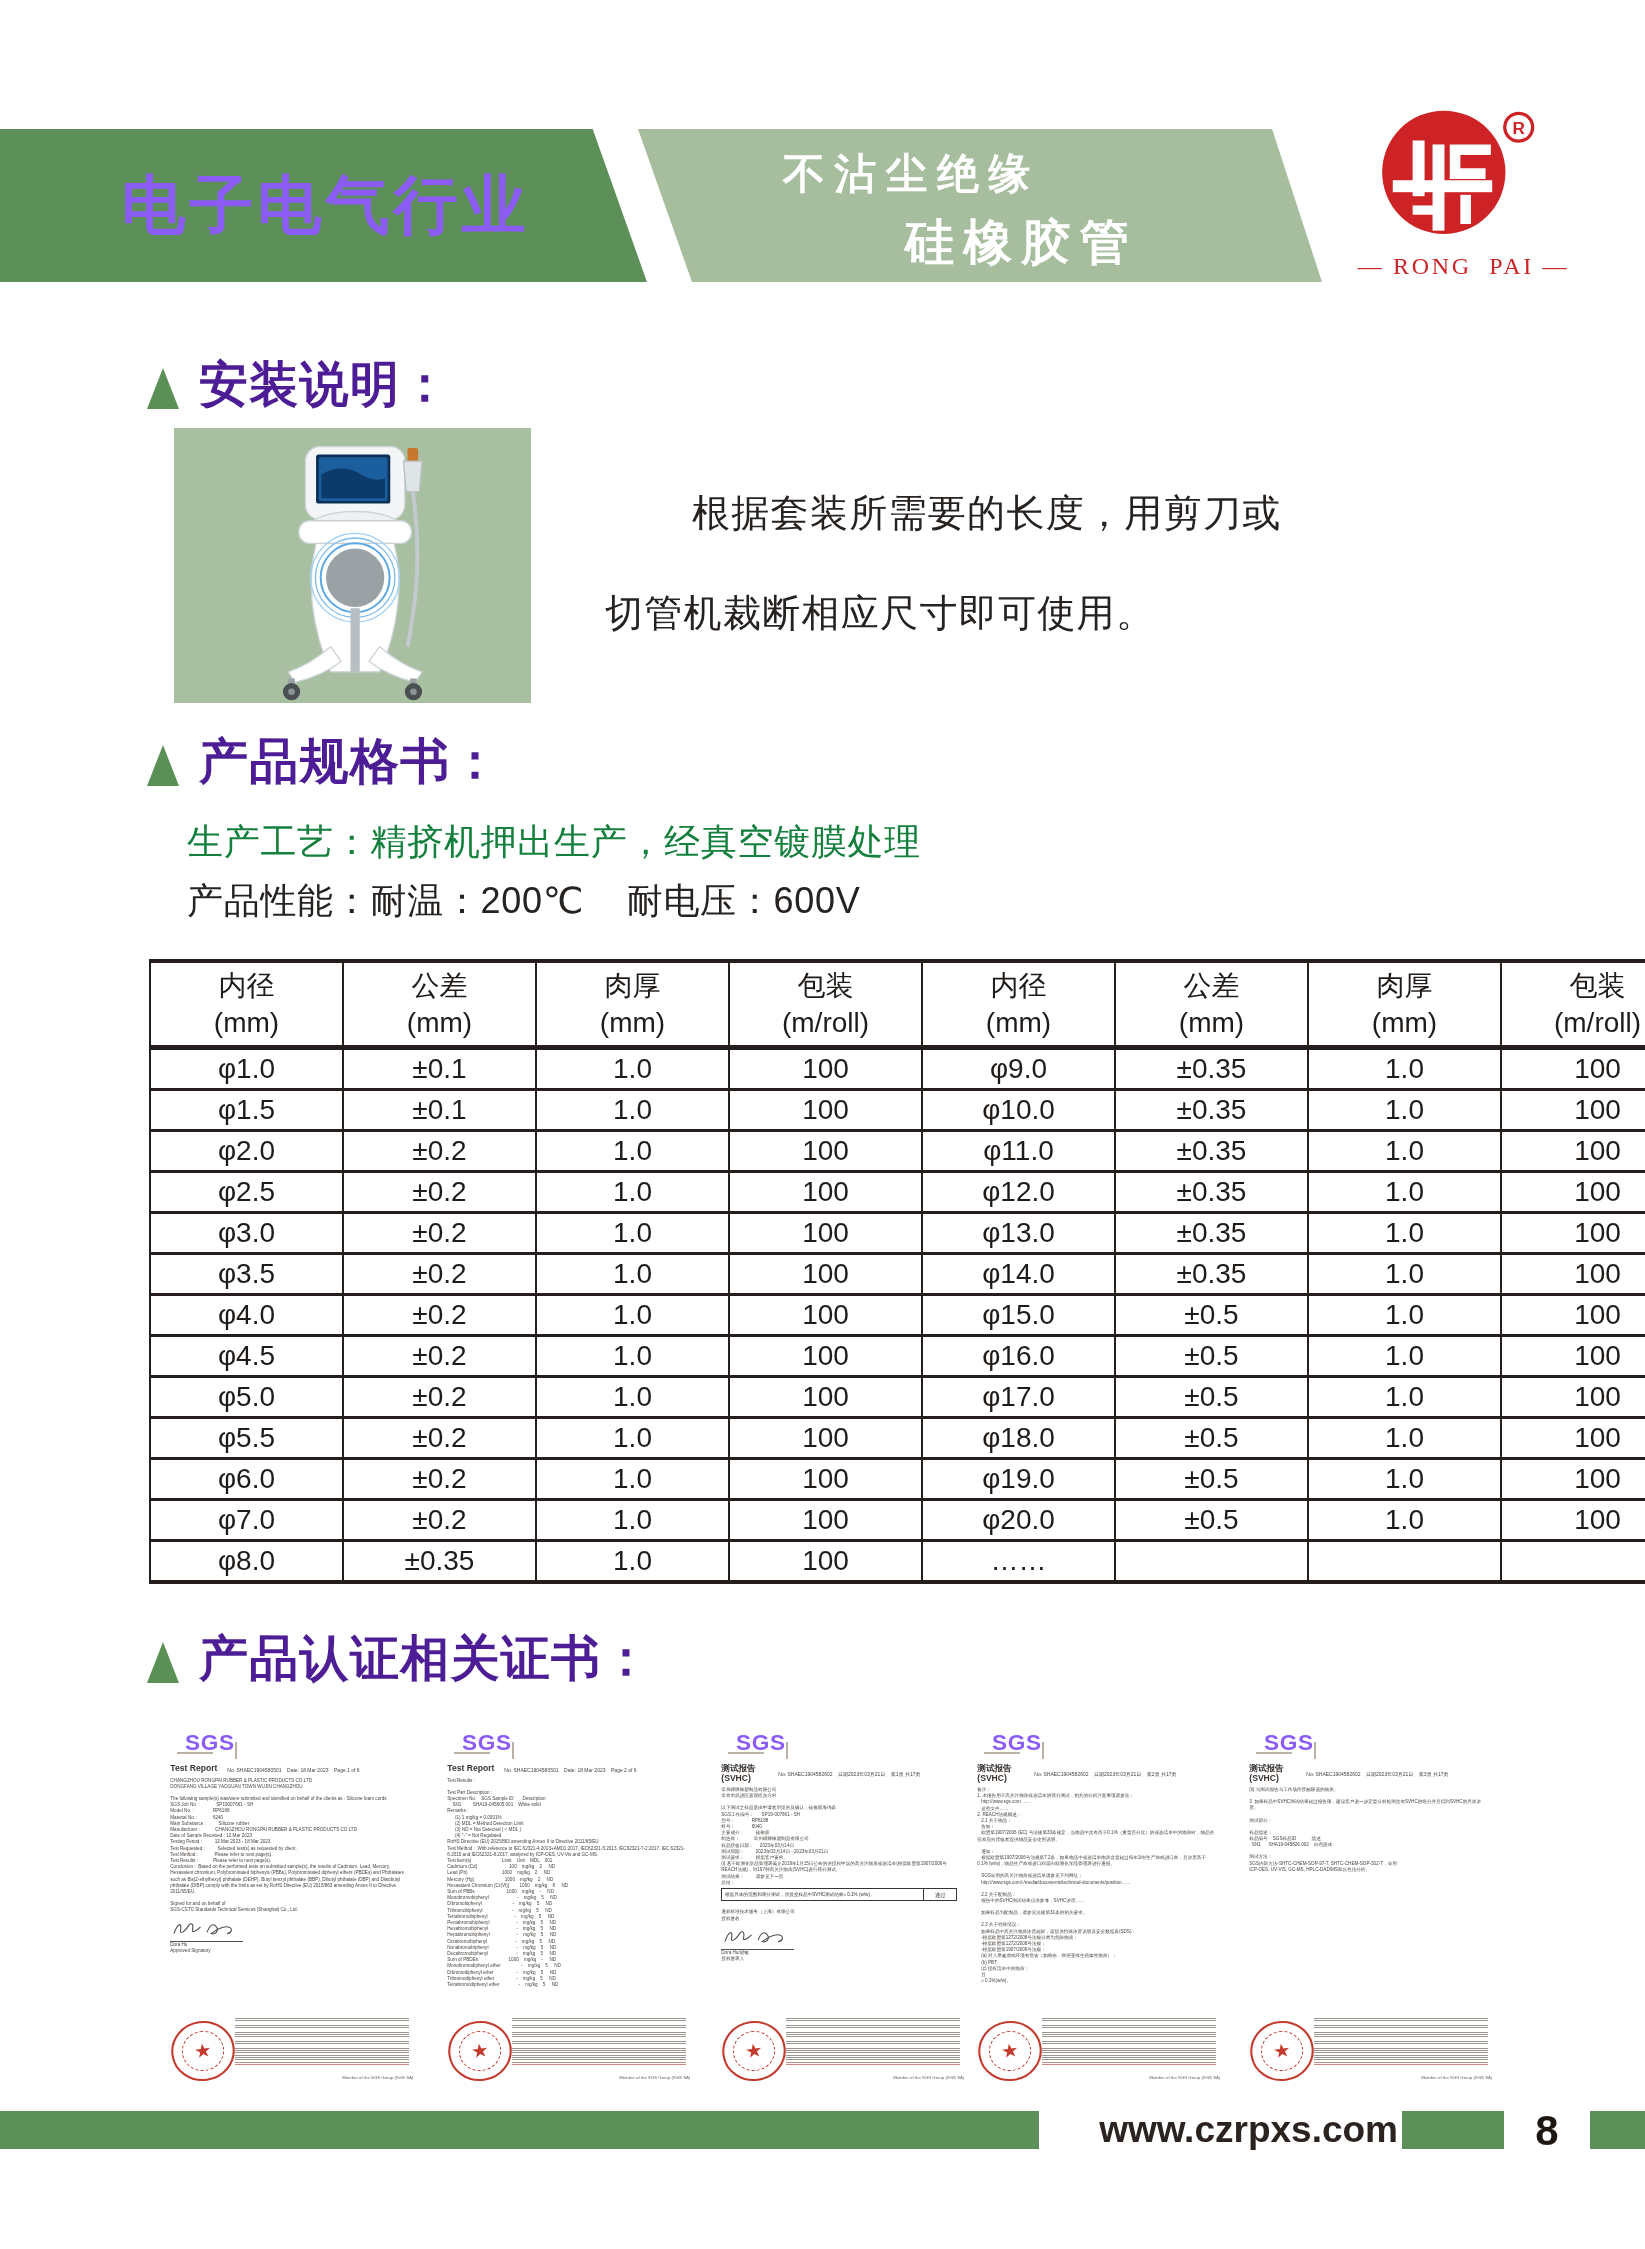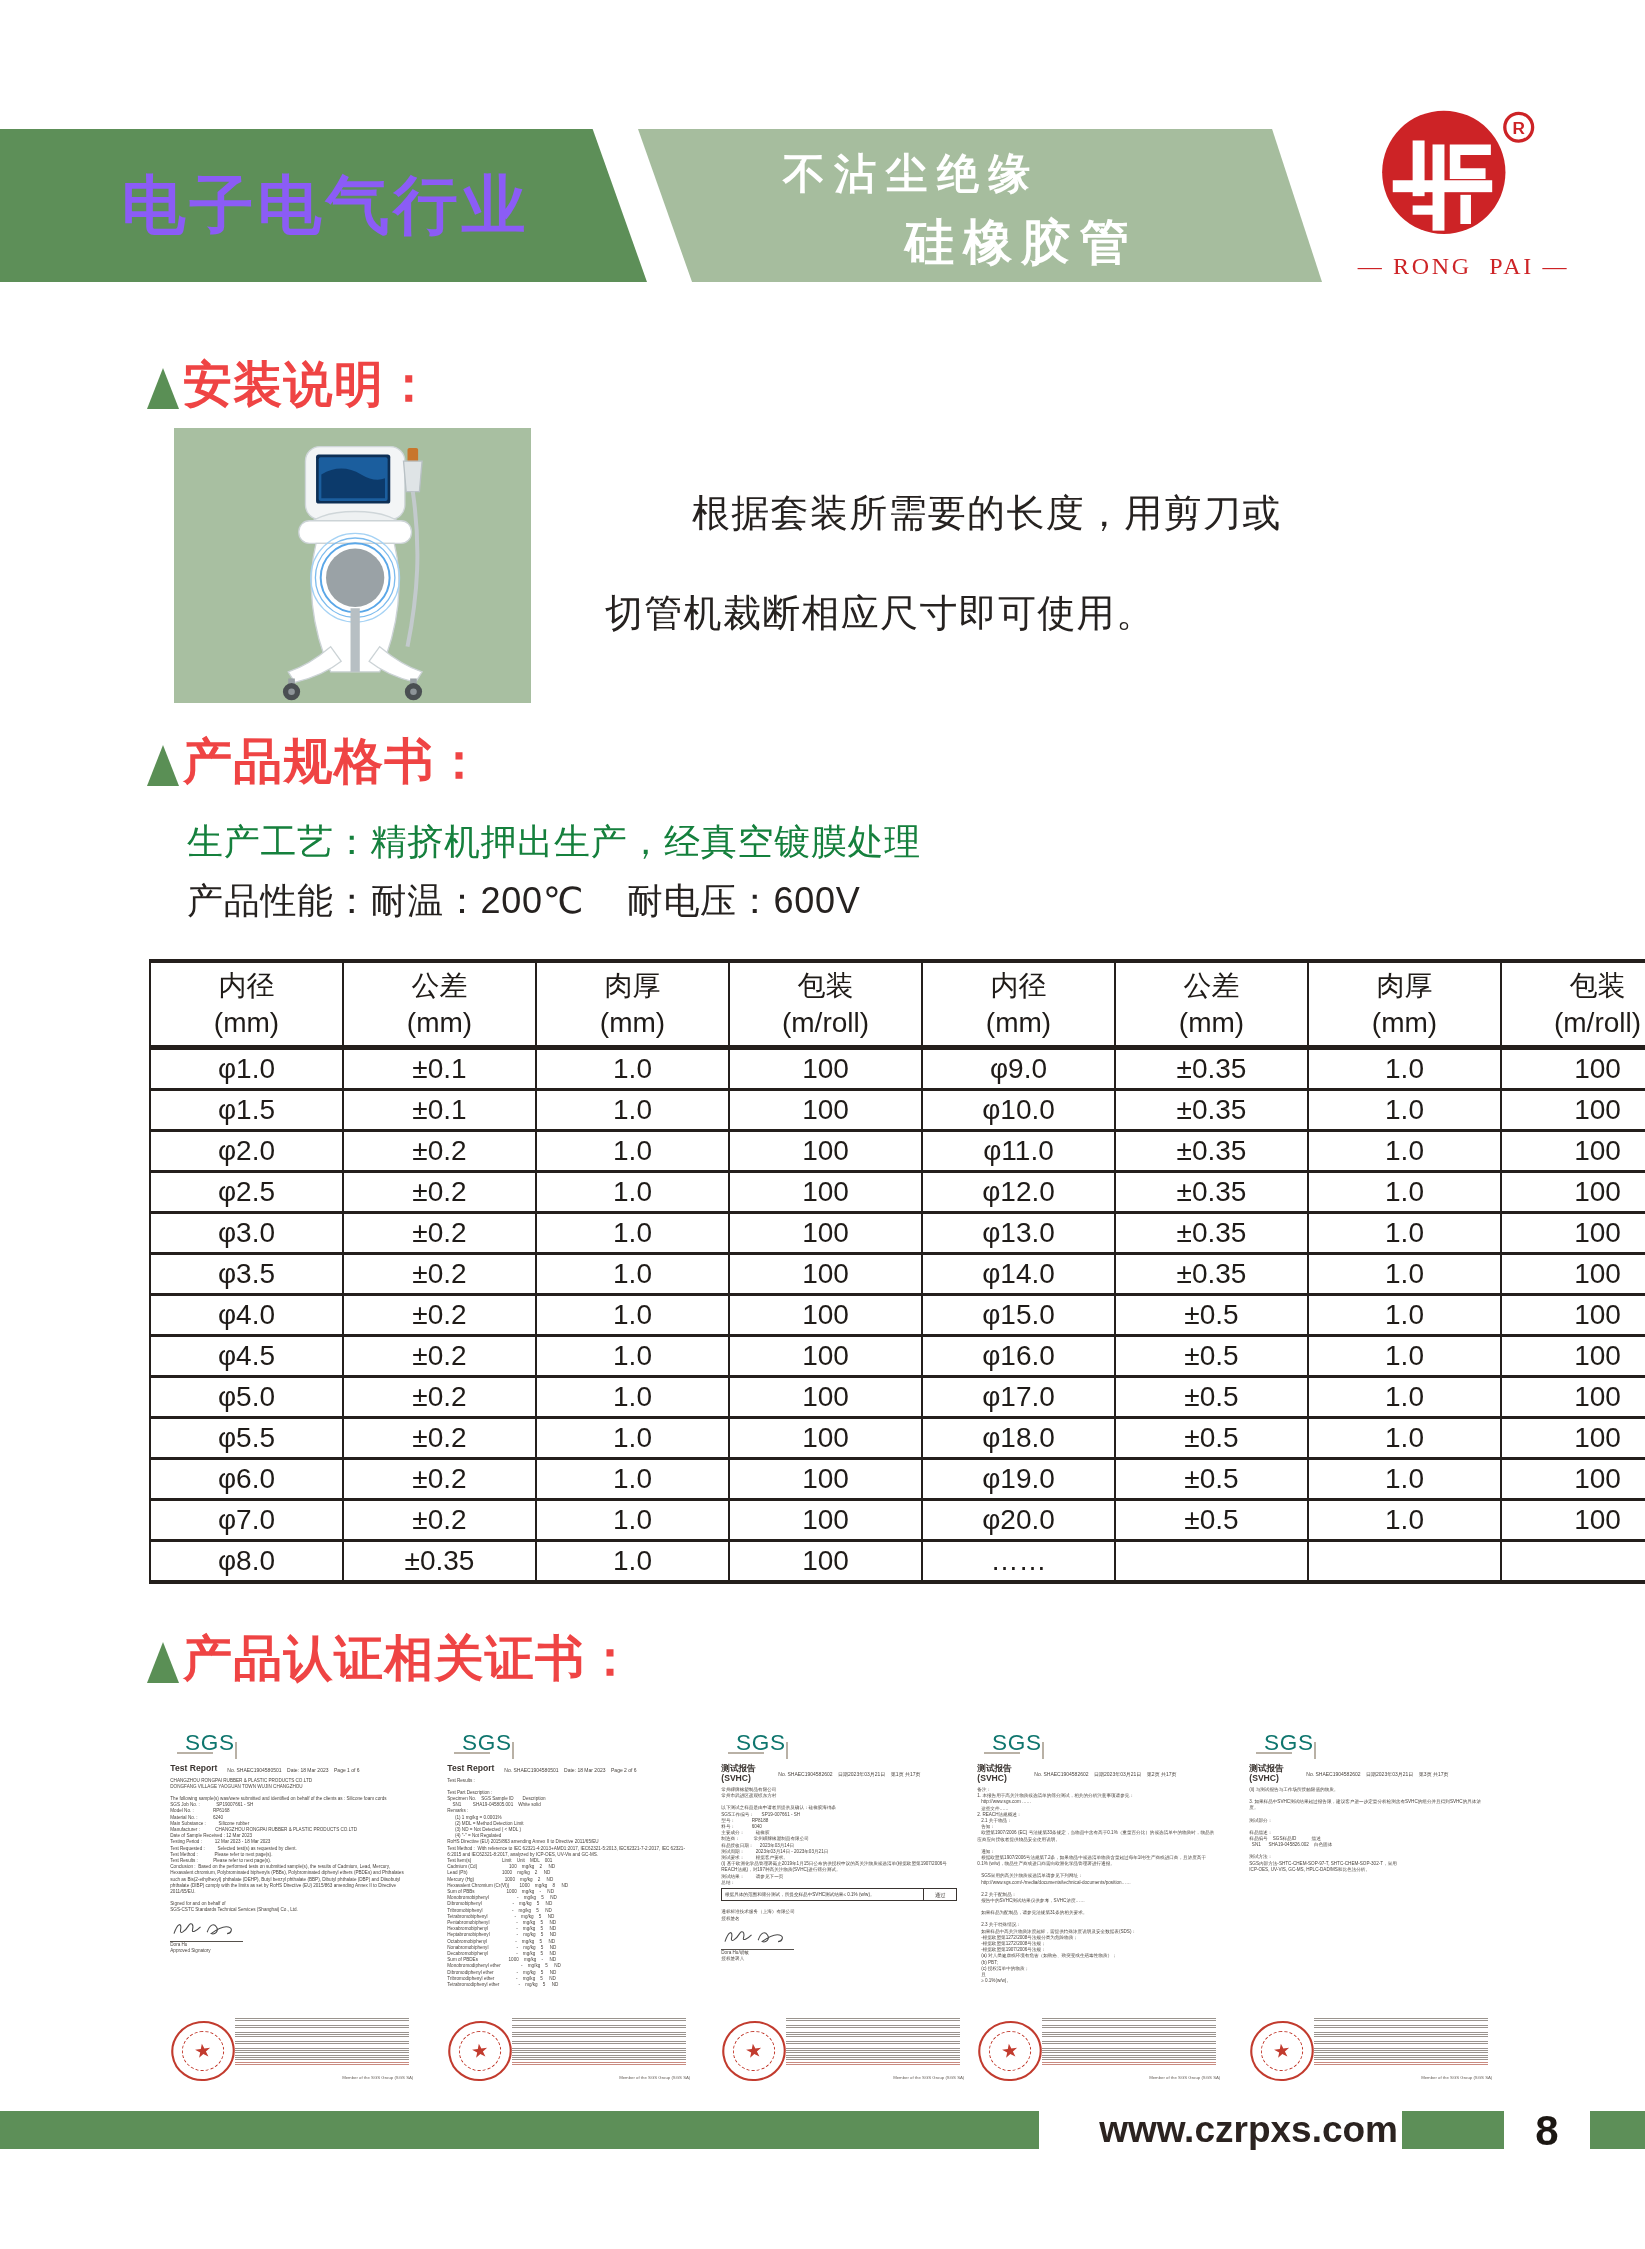--- a/index.html
+++ b/index.html
@@ -18,21 +18,21 @@
 
   
   .logo{position:absolute;left:1354px;top:106px;width:226px;height:179px;}
   .logo .brand{position:absolute;left:0;top:147px;width:219px;text-align:center;
                font-family:"Liberation Serif","DejaVu Serif",serif;font-size:24px;color:#cd2326;letter-spacing:2.7px;white-space:pre;}
 
   
   .sec-head{position:absolute;display:flex;align-items:flex-end;}
   .tri{width:0;height:0;border-left:16px solid transparent;border-right:16px solid transparent;
        border-bottom:41px solid #5a8f55;margin-right:4px;}
-  .sec-head .t{font-size:49px;font-weight:bold;color:#ef4444;line-height:49px;letter-spacing:1.3px;}
+  .sec-head .t{font-size:49px;font-weight:bold;color:#4c1d95;line-height:49px;letter-spacing:1.3px;margin-left:16px;}
 
   
   .product-img{position:absolute;left:174px;top:428px;width:357px;height:275px;background:#a8bfa1;}
   .para1{position:absolute;left:692px;top:488px;font-size:38px;color:#262220;letter-spacing:1.3px;}
   .para2{position:absolute;left:605px;top:588px;font-size:38px;color:#262220;letter-spacing:1.3px;}
 
   .spec1{position:absolute;left:187px;top:818px;font-size:36px;color:#15803d;white-space:pre;letter-spacing:0.7px;}
   .spec2{position:absolute;left:187px;top:877px;font-size:36px;color:#262220;white-space:pre;letter-spacing:0.7px;}
 
   
@@ -40,21 +40,21 @@
   .spec-table td,.spec-table th{border:2px solid #241f1c;text-align:center;vertical-align:middle;
        font-size:28px;font-weight:normal;color:#1f1b18;padding:0;}
   .spec-table thead th{height:82px;border-top:4px solid #241f1c;border-bottom:5.3px solid #241f1c;}
   .spec-table tbody td{height:38px;border-bottom:3.3px solid #241f1c;}
   .spec-table tbody tr:last-child td{border-bottom:4px solid #241f1c;}
   .hcell div{line-height:37px;}
 
   
   .cert{position:absolute;top:1726px;width:247px;height:370px;background:#ffffff;}
   .sgs-row{display:flex;align-items:flex-end;height:29px;margin-left:16px;}
-  .sgs-logo{font-size:22.6px;font-weight:400;color:#0f766e;letter-spacing:0.7px;line-height:22.6px;}
+  .sgs-logo{font-size:22.6px;font-weight:700;color:#8b5cf6;letter-spacing:0.7px;line-height:22.6px;}
   .sgs-underline{width:36px;height:1.3px;background:#b9b1a6;margin-left:-58px;margin-bottom:1.3px;}
   .sgs-tick{width:1.3px;height:17px;background:#b9b1a6;margin-left:22.6px;margin-bottom:-4px;}
   .cert-head{display:flex;margin:9.3px 0 4px 1.3px;align-items:center;}
   .cert-title{font-size:8.6px;font-weight:bold;color:#3a3430;white-space:pre-line;line-height:9.3px;min-width:57px;}
   .cert-meta{font-size:5px;color:#4a443f;margin-top:1.3px;white-space:pre;}
   .cert-body{font-size:4.6px;line-height:6.2px;color:#4a443f;white-space:pre-wrap;margin-left:1.3px;width:239px;}
   .cert-line{min-height:6px;}
   .conc-box{display:flex;border:1.3px solid #3a3430;width:234px;margin:2px 0;align-items:stretch;}
   .conc-text{flex:1;font-size:4.6px;line-height:6px;padding:2.7px;color:#3a3430;}
   .conc-result{width:32px;border-left:1.3px solid #3a3430;display:flex;align-items:center;justify-content:center;

